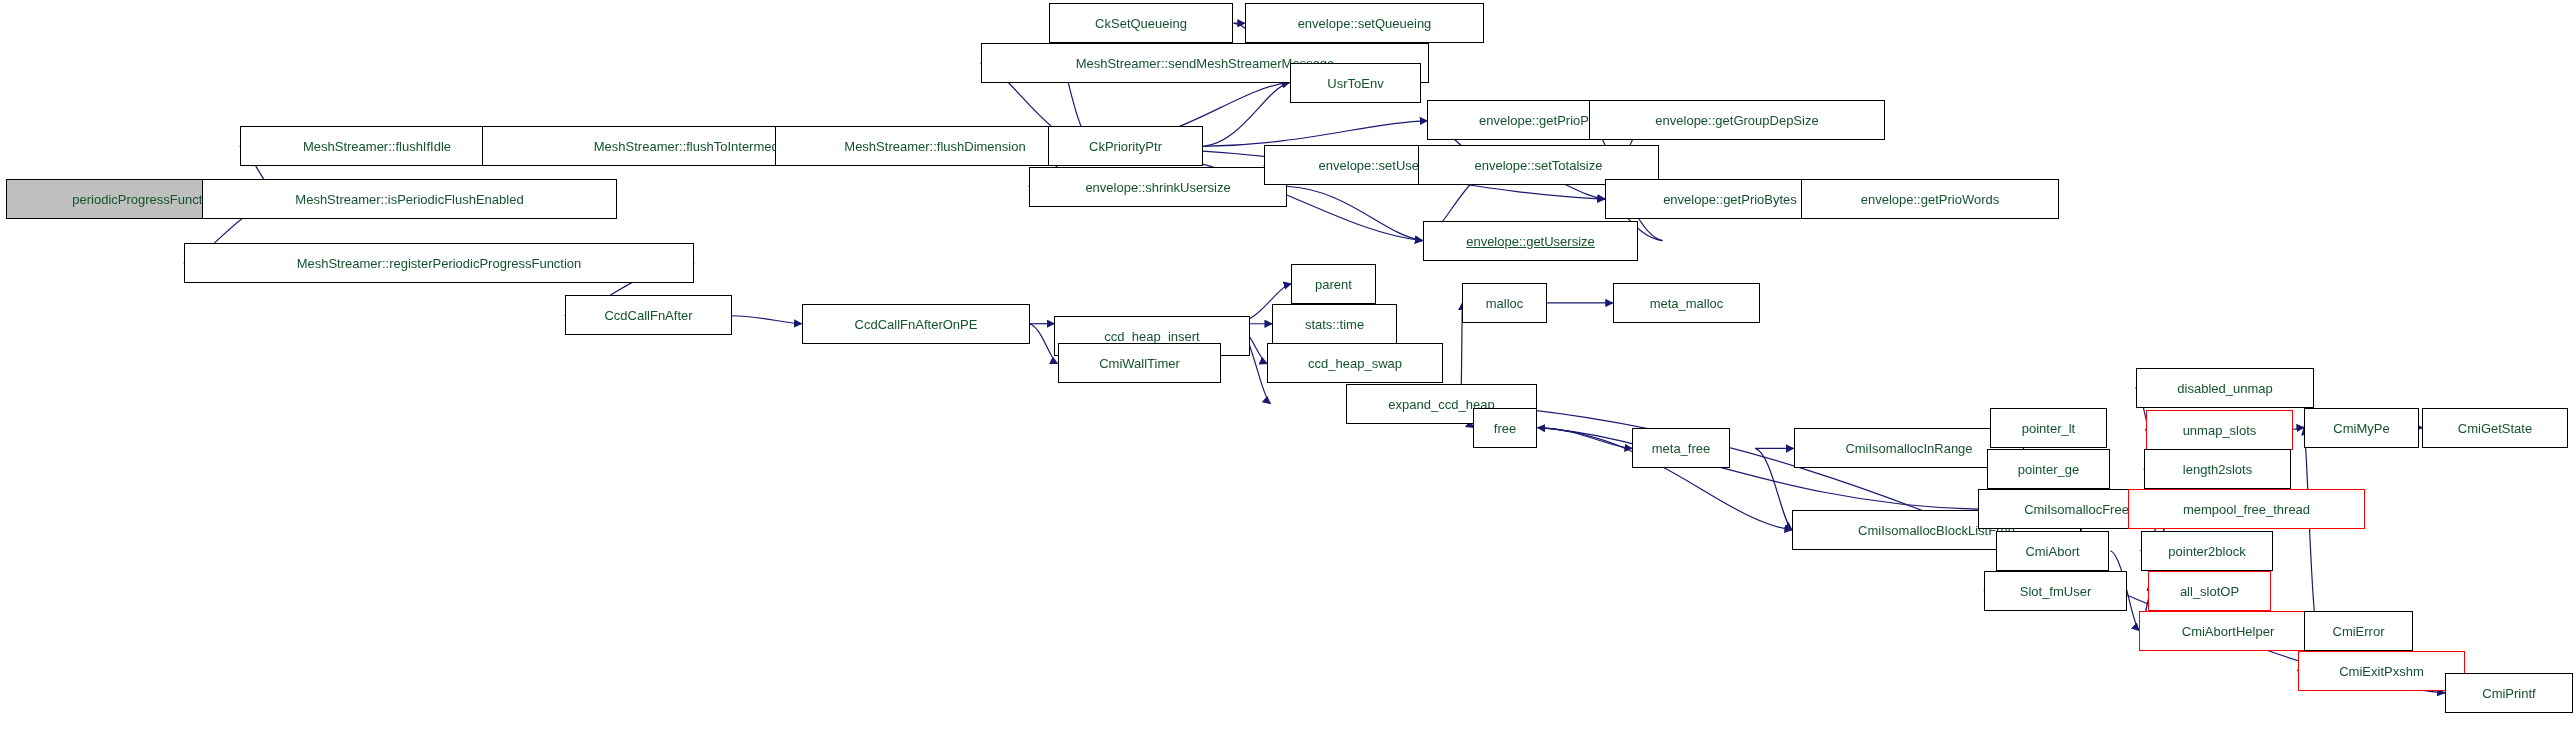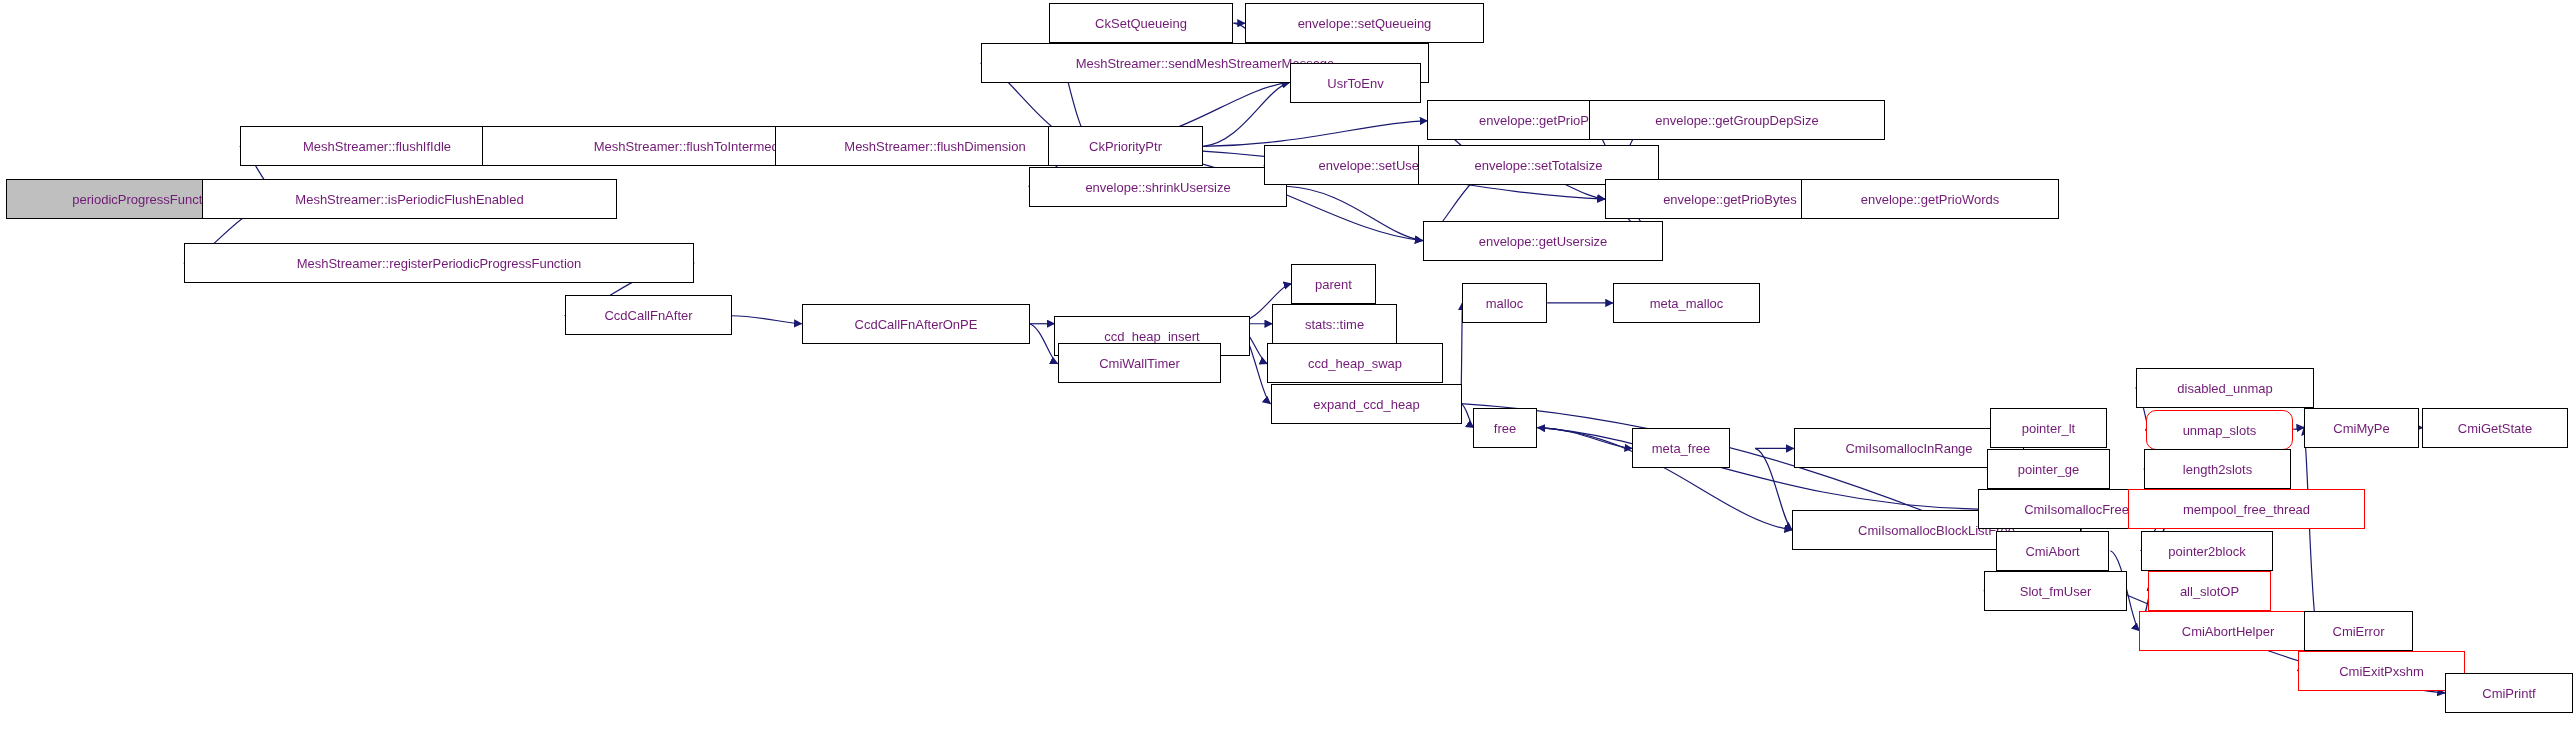--- a/index.html
+++ b/index.html
@@ -22,21 +22,21 @@
     top: 0;
     width: 2576px;
     height: 729px;
     pointer-events: none;
   }
   .node {
     position: absolute;
     box-sizing: border-box;
     background: #ffffff;
     border: 0.9px solid #000000;
-    color: #701a75;
+    color: #14532d;
     font-size: 13px;
     line-height: 1;
     display: flex;
     align-items: center;
     justify-content: center;
     white-space: nowrap;
     padding: 0 5.2px;
     z-index: 5;
   }
   .node.root {
@@ -174,21 +174,21 @@
       </div>
       <div class="node" style="left: 1418px; top: 145px; width: 241px; height: 40px;">
         <span class="node-label">envelope::setTotalsize</span>
       </div>
       <div class="node" style="left: 1589px; top: 100px; width: 296px; height: 40px;">
         <span class="node-label">envelope::getGroupDepSize</span>
       </div>
       <div class="node" style="left: 1605px; top: 179px; width: 250px; height: 40px; text-align: right;">
         <span class="node-label">envelope::getPrioBytes</span>
       </div>
-      <div class="node" style="left: 1423px; top: 221px; width: 240px; height: 40px;">
+      <div class="node" style="left: 1423px; top: 221px; width: 215px; height: 40px; text-decoration: underline;">
         <span class="node-label">envelope::getUsersize</span>
       </div>
       <div class="node" style="left: 1801px; top: 179px; width: 258px; height: 40px;">
         <span class="node-label">envelope::getPrioWords</span>
       </div>
       <div class="node" style="left: 565px; top: 295px; width: 167px; height: 40px;">
         <span class="node-label">CcdCallFnAfter</span>
       </div>
       <div class="node" style="left: 802px; top: 304px; width: 228px; height: 40px;">
         <span class="node-label">CcdCallFnAfterOnPE</span>
@@ -201,21 +201,21 @@
       </div>
       <div class="node" style="left: 1291px; top: 264px; width: 85px; height: 40px;">
         <span class="node-label">parent</span>
       </div>
       <div class="node" style="left: 1272px; top: 304px; width: 125px; height: 40px;">
         <span class="node-label">stats::time</span>
       </div>
       <div class="node" style="left: 1267px; top: 343px; width: 176px; height: 40px;">
         <span class="node-label">ccd_heap_swap</span>
       </div>
-      <div class="node" style="left: 1271px; top: 384px; width: 191px; height: 40px;">
+      <div class="node" style="left: 1346px; top: 384px; width: 191px; height: 40px;">
         <span class="node-label">expand_ccd_heap</span>
       </div>
       <div class="node" style="left: 1462px; top: 283px; width: 85px; height: 40px;">
         <span class="node-label">malloc</span>
       </div>
       <div class="node" style="left: 1613px; top: 283px; width: 147px; height: 40px;">
         <span class="node-label">meta_malloc</span>
       </div>
       <div class="node" style="left: 1473px; top: 408px; width: 64px; height: 40px;">
         <span class="node-label">free</span>
@@ -240,21 +240,21 @@
       </div>
       <div class="node" style="left: 1996px; top: 531px; width: 113px; height: 40px;">
         <span class="node-label">CmiAbort</span>
       </div>
       <div class="node" style="left: 1984px; top: 571px; width: 143px; height: 40px;">
         <span class="node-label">Slot_fmUser</span>
       </div>
       <div class="node" style="left: 2136px; top: 368px; width: 178px; height: 40px;">
         <span class="node-label">disabled_unmap</span>
       </div>
-      <div class="node highlight" style="left: 2146px; top: 410px; width: 147px; height: 40px; border-radius: 10px;">
+      <div class="node highlight" style="left: 2146px; top: 410px; width: 147px; height: 40px;">
         <span class="node-label">unmap_slots</span>
       </div>
       <div class="node" style="left: 2144px; top: 449px; width: 147px; height: 40px;">
         <span class="node-label">length2slots</span>
       </div>
       <div class="node highlight" style="left: 2128px; top: 489px; width: 237px; height: 40px;">
         <span class="node-label">mempool_free_thread</span>
       </div>
       <div class="node" style="left: 2141px; top: 531px; width: 132px; height: 40px;">
         <span class="node-label">pointer2block</span>

